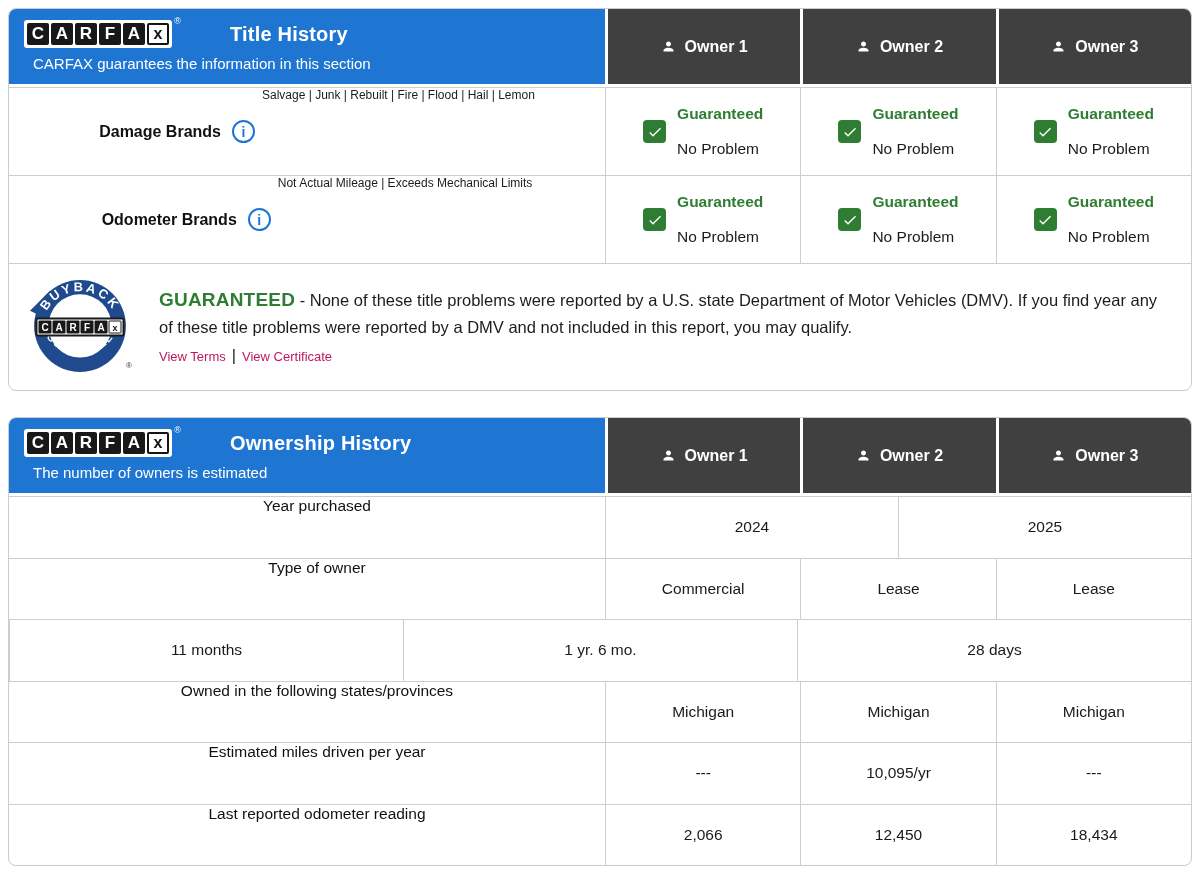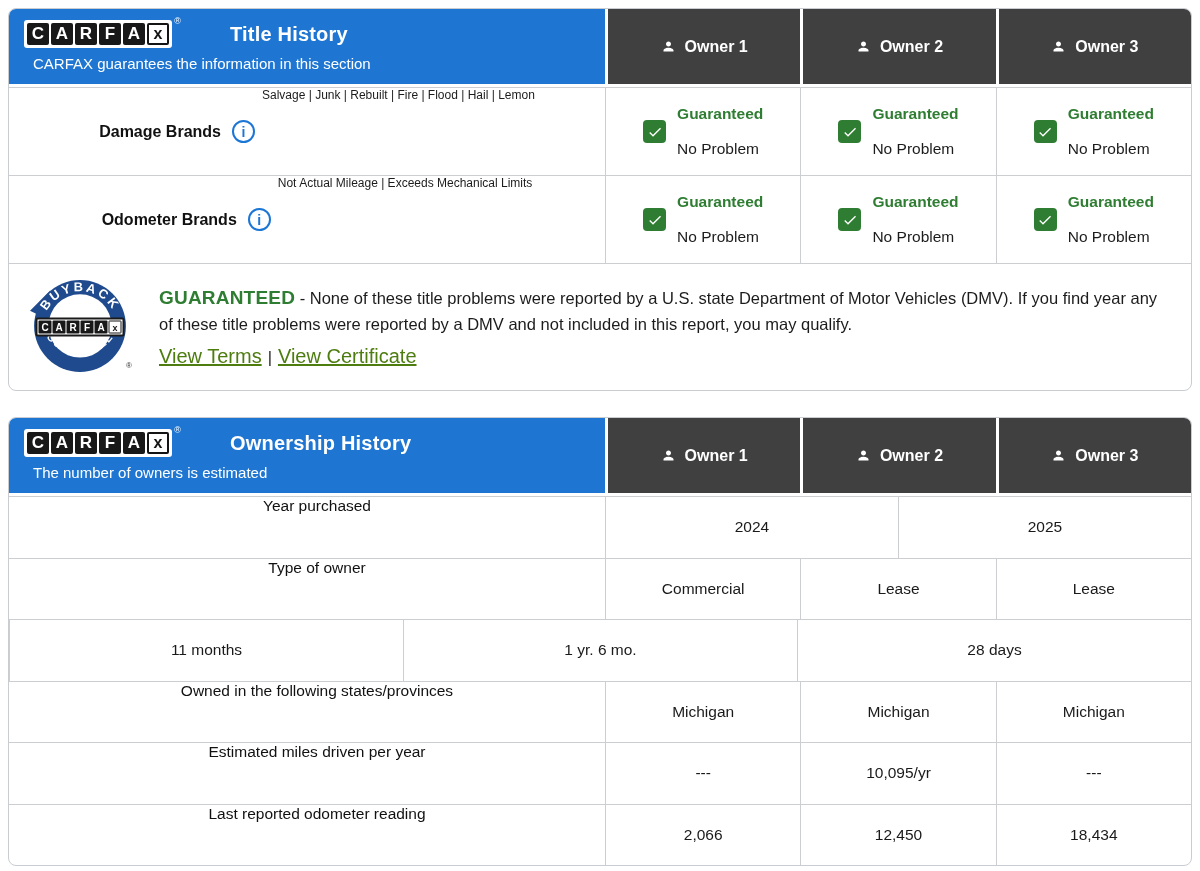--- a/index.html
+++ b/index.html
@@ -134,23 +134,22 @@
     padding: 1px;
     border-radius: 2px;
   }
   .badge-logo .tile { width: 13px; height: 13px; font-size: 10px; border-radius: 1px; }
   .badge-logo .tile.inv { border-width: 1.5px; font-size: 9px; }
   .badge-reg { position: absolute; right: -1px; bottom: 8px; font-size: 8px; color: #333; }
   .note-text { font-size: 16.5px; line-height: 1.55; max-width: 1012px; }
   .note-heading { color: #2E7D32; font-weight: bold; font-size: 19px; letter-spacing: .2px; }
   .note-links { margin-top: 3px; }
   .note-links a {
-    color: #4d7c0f;
-    text-decoration: underline;
-    font-size: 20px;
+    color: #be185d;
+    font-size: 13px;
     cursor: pointer;
   }
   .link-sep { color: #1c1c1c; margin: 0 6px; }
 </style>
 </head>
 <body>
 
 <section class="card">
   <div class="hdr">
     <div class="hdr-left">

